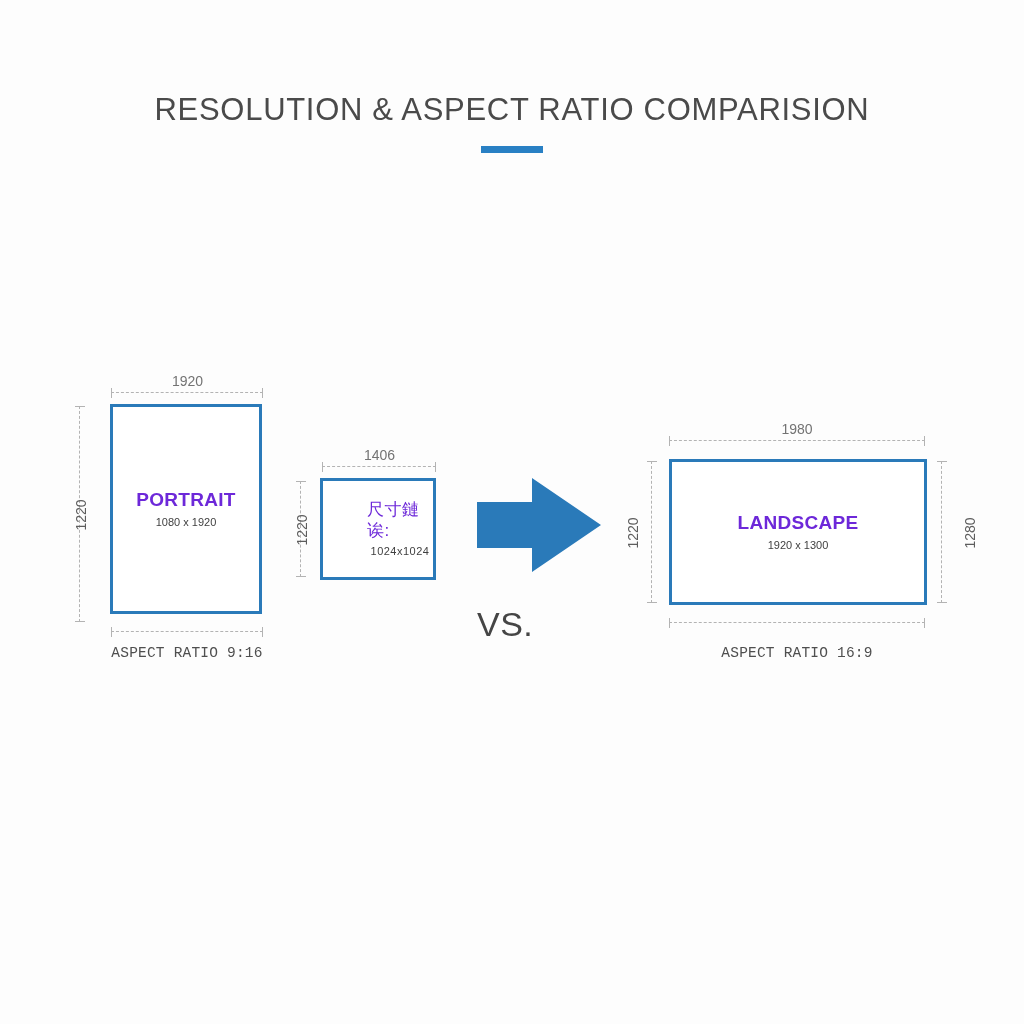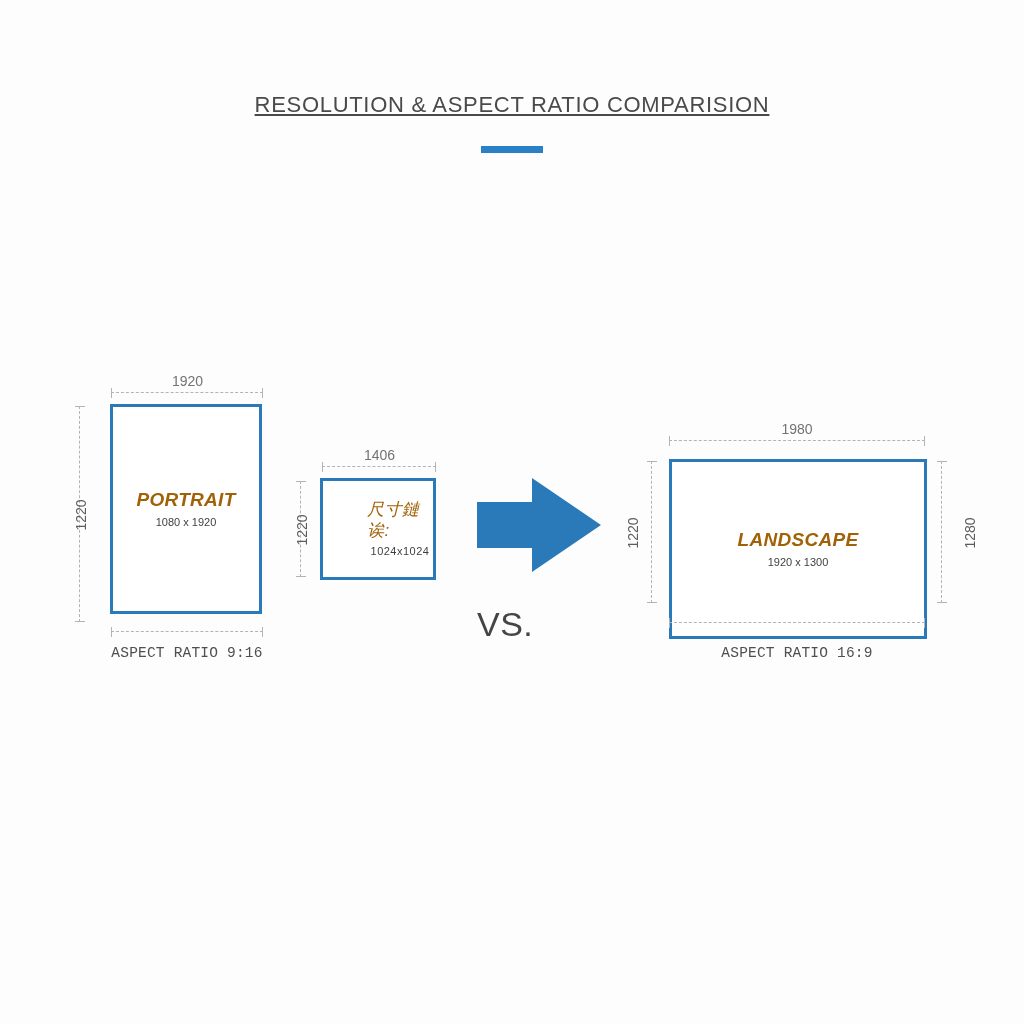--- a/index.html
+++ b/index.html
@@ -21,26 +21,25 @@
     height: 1024px;
   }
 
   
   .title {
     position: absolute;
     top: 92px;
     left: 0;
     width: 1024px;
     text-align: center;
-    font-size: 22px;
+    font-size: 31px;
     letter-spacing: 0.7px;
     color: #4a4a4a;
     font-weight: 400;
     white-space: nowrap;
-    text-decoration: underline;
   }
   .title-rule {
     position: absolute;
     top: 146px;
     left: 481px;
     width: 62px;
     height: 7px;
     background: #2980c4;
   }
 
@@ -51,24 +50,23 @@
     background: #ffffff;
     box-sizing: border-box;
     display: flex;
     flex-direction: column;
     align-items: center;
     justify-content: center;
   }
   .box-title {
     font-size: 19px;
     font-weight: bold;
-    color: #a16207;
+    color: #6d28d9;
     letter-spacing: 0.3px;
     line-height: 1.25;
-    font-style: italic;
   }
   .box-sub {
     font-size: 11px;
     font-weight: 400;
     color: #3f3f3f;
     line-height: 1.35;
     margin-top: 3px;
   }
   .box-title.cjk, .box-sub.cjk { letter-spacing: 0.5px; margin-left: 44px; }
 
@@ -192,21 +190,21 @@
 
   <div class="dim-label-h" style="left:669px; top:421px; width:256px;">1980</div>
   <div class="dim-h" style="left:669px; top:440px; width:256px;"></div>
 
   <div class="dim-v" style="left:651px; top:461px; height:142px;"></div>
   <div class="dim-label-v" style="left:593px; top:525px; width:80px; text-align:center;">1220</div>
 
   <div class="dim-v" style="left:941px; top:461px; height:142px;"></div>
   <div class="dim-label-v" style="left:930px; top:525px; width:80px; text-align:center;">1280</div>
 
-  <div class="box" style="left:669px; top:459px; width:258px; height:180px;">
+  <div class="box" style="left:669px; top:459px; width:258px; height:146px;">
     <div class="box-title">LANDSCAPE</div>
     <div class="box-sub">1920 x 1300</div>
   </div>
 
   <div class="dim-h" style="left:669px; top:622px; width:256px;"></div>
   <div class="caption" style="left:697px; top:645px; width:200px;">ASPECT RATIO 16:9</div>
 
 </div>
 
 </body></html>

